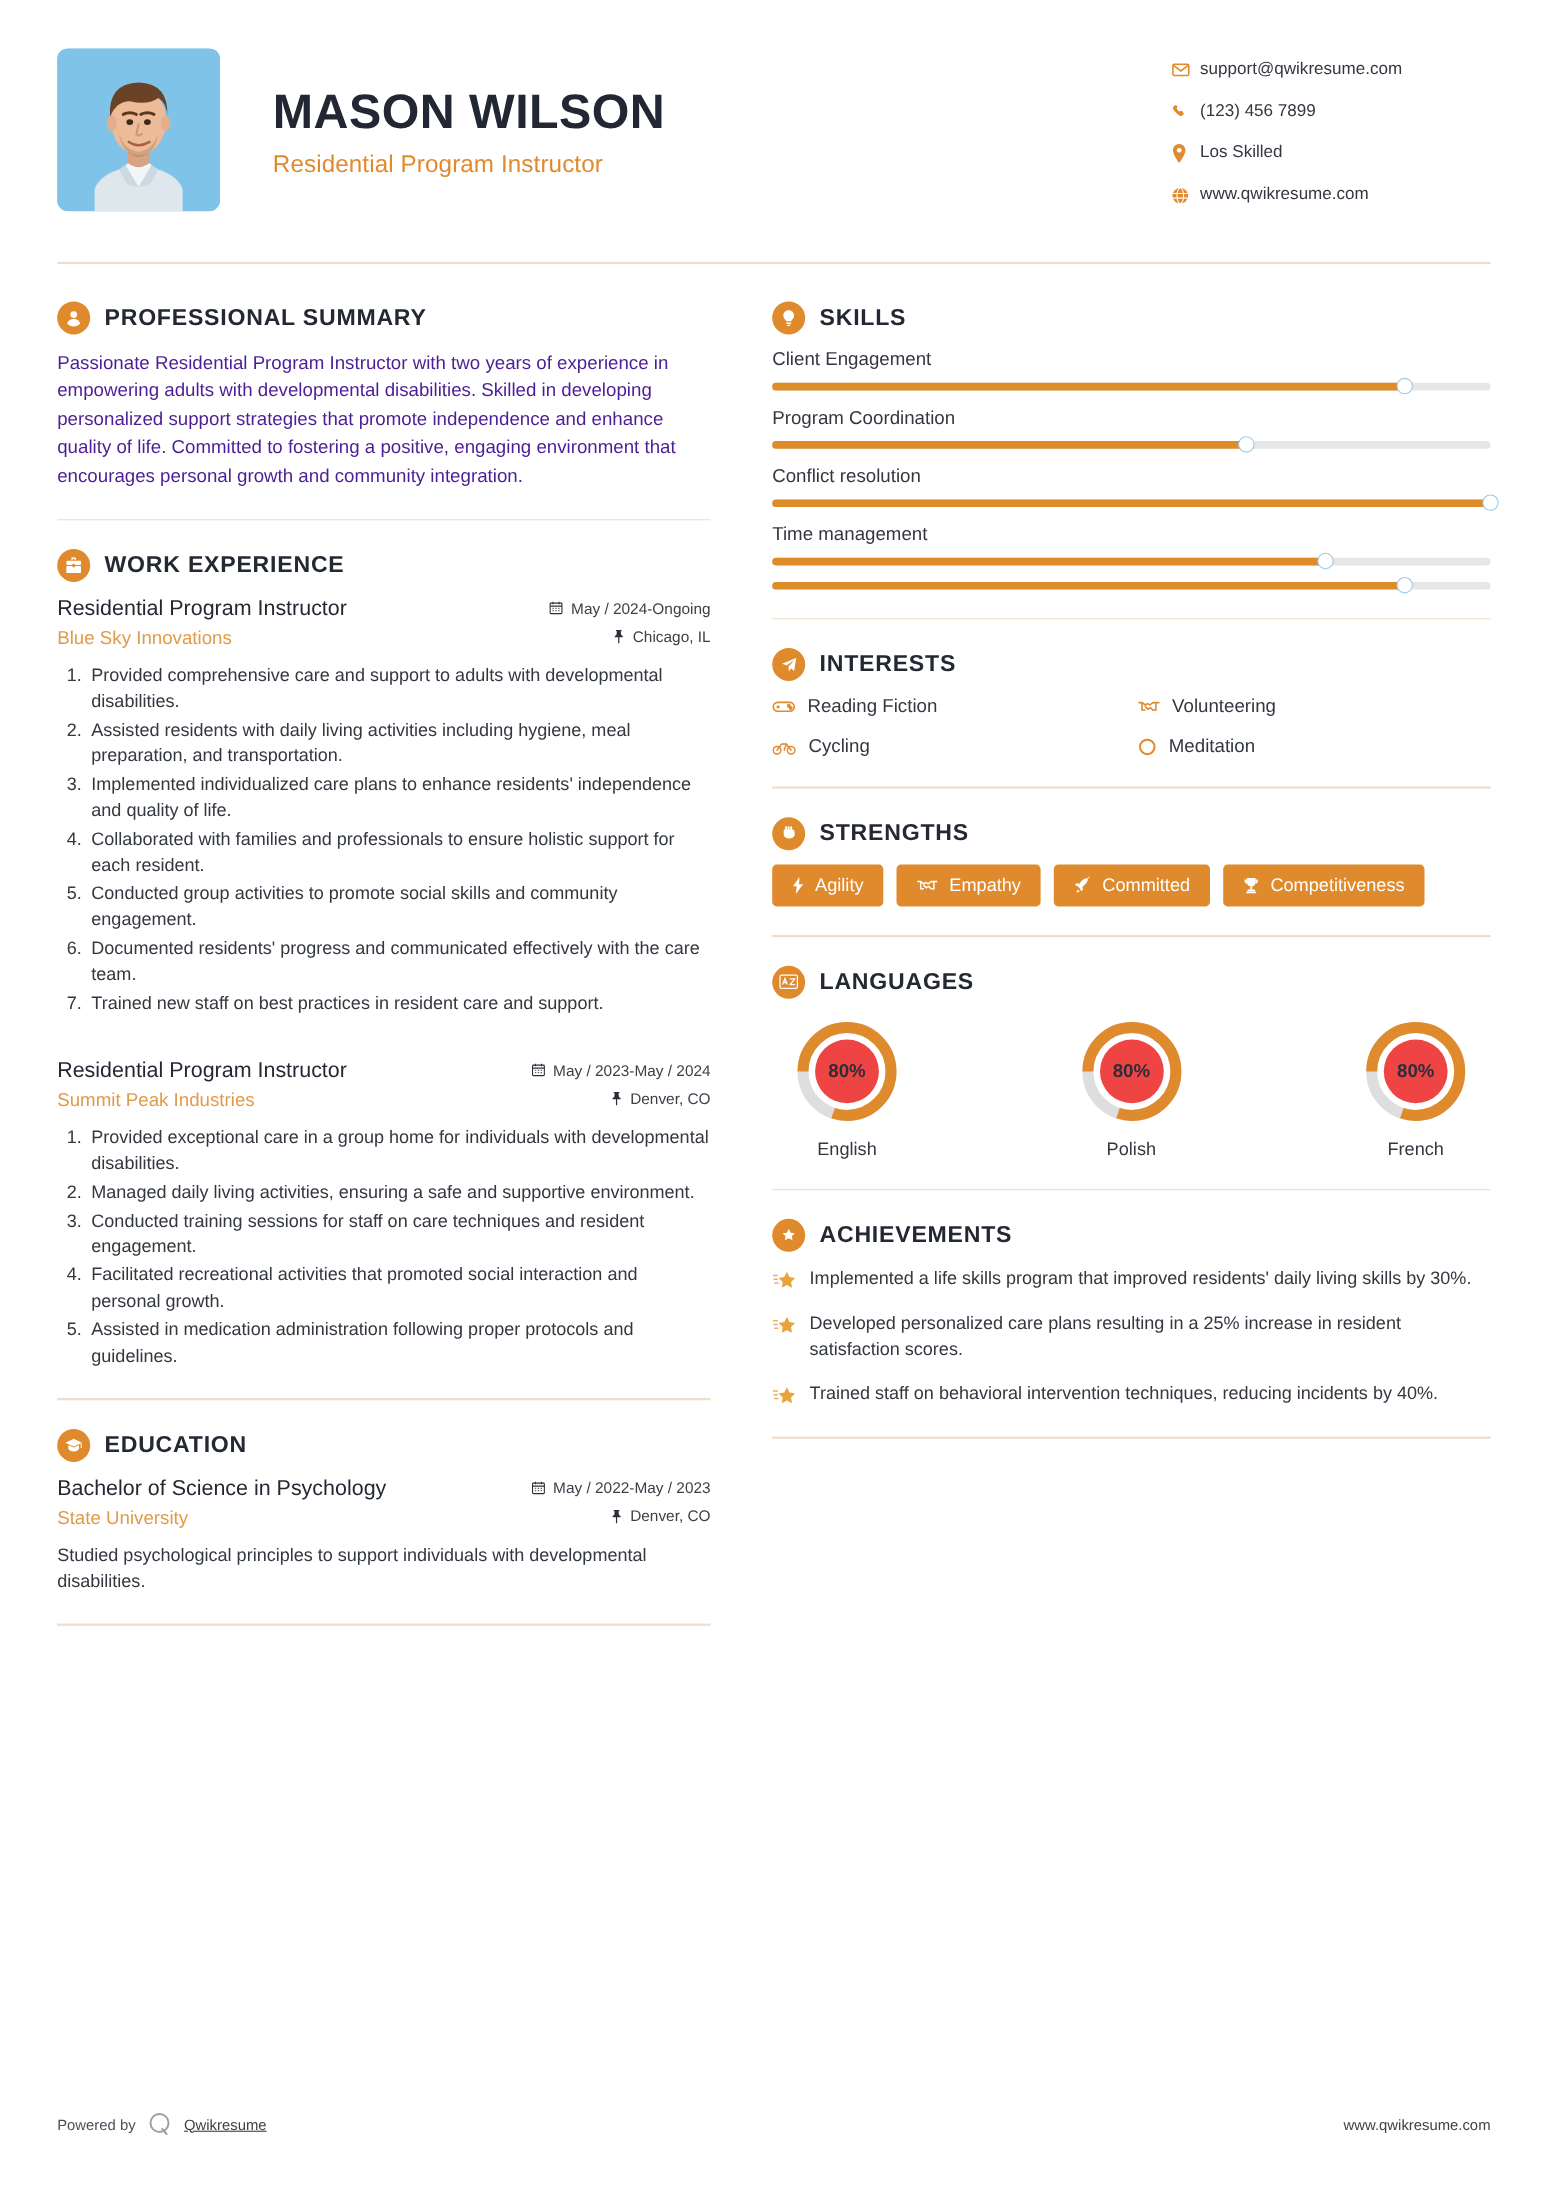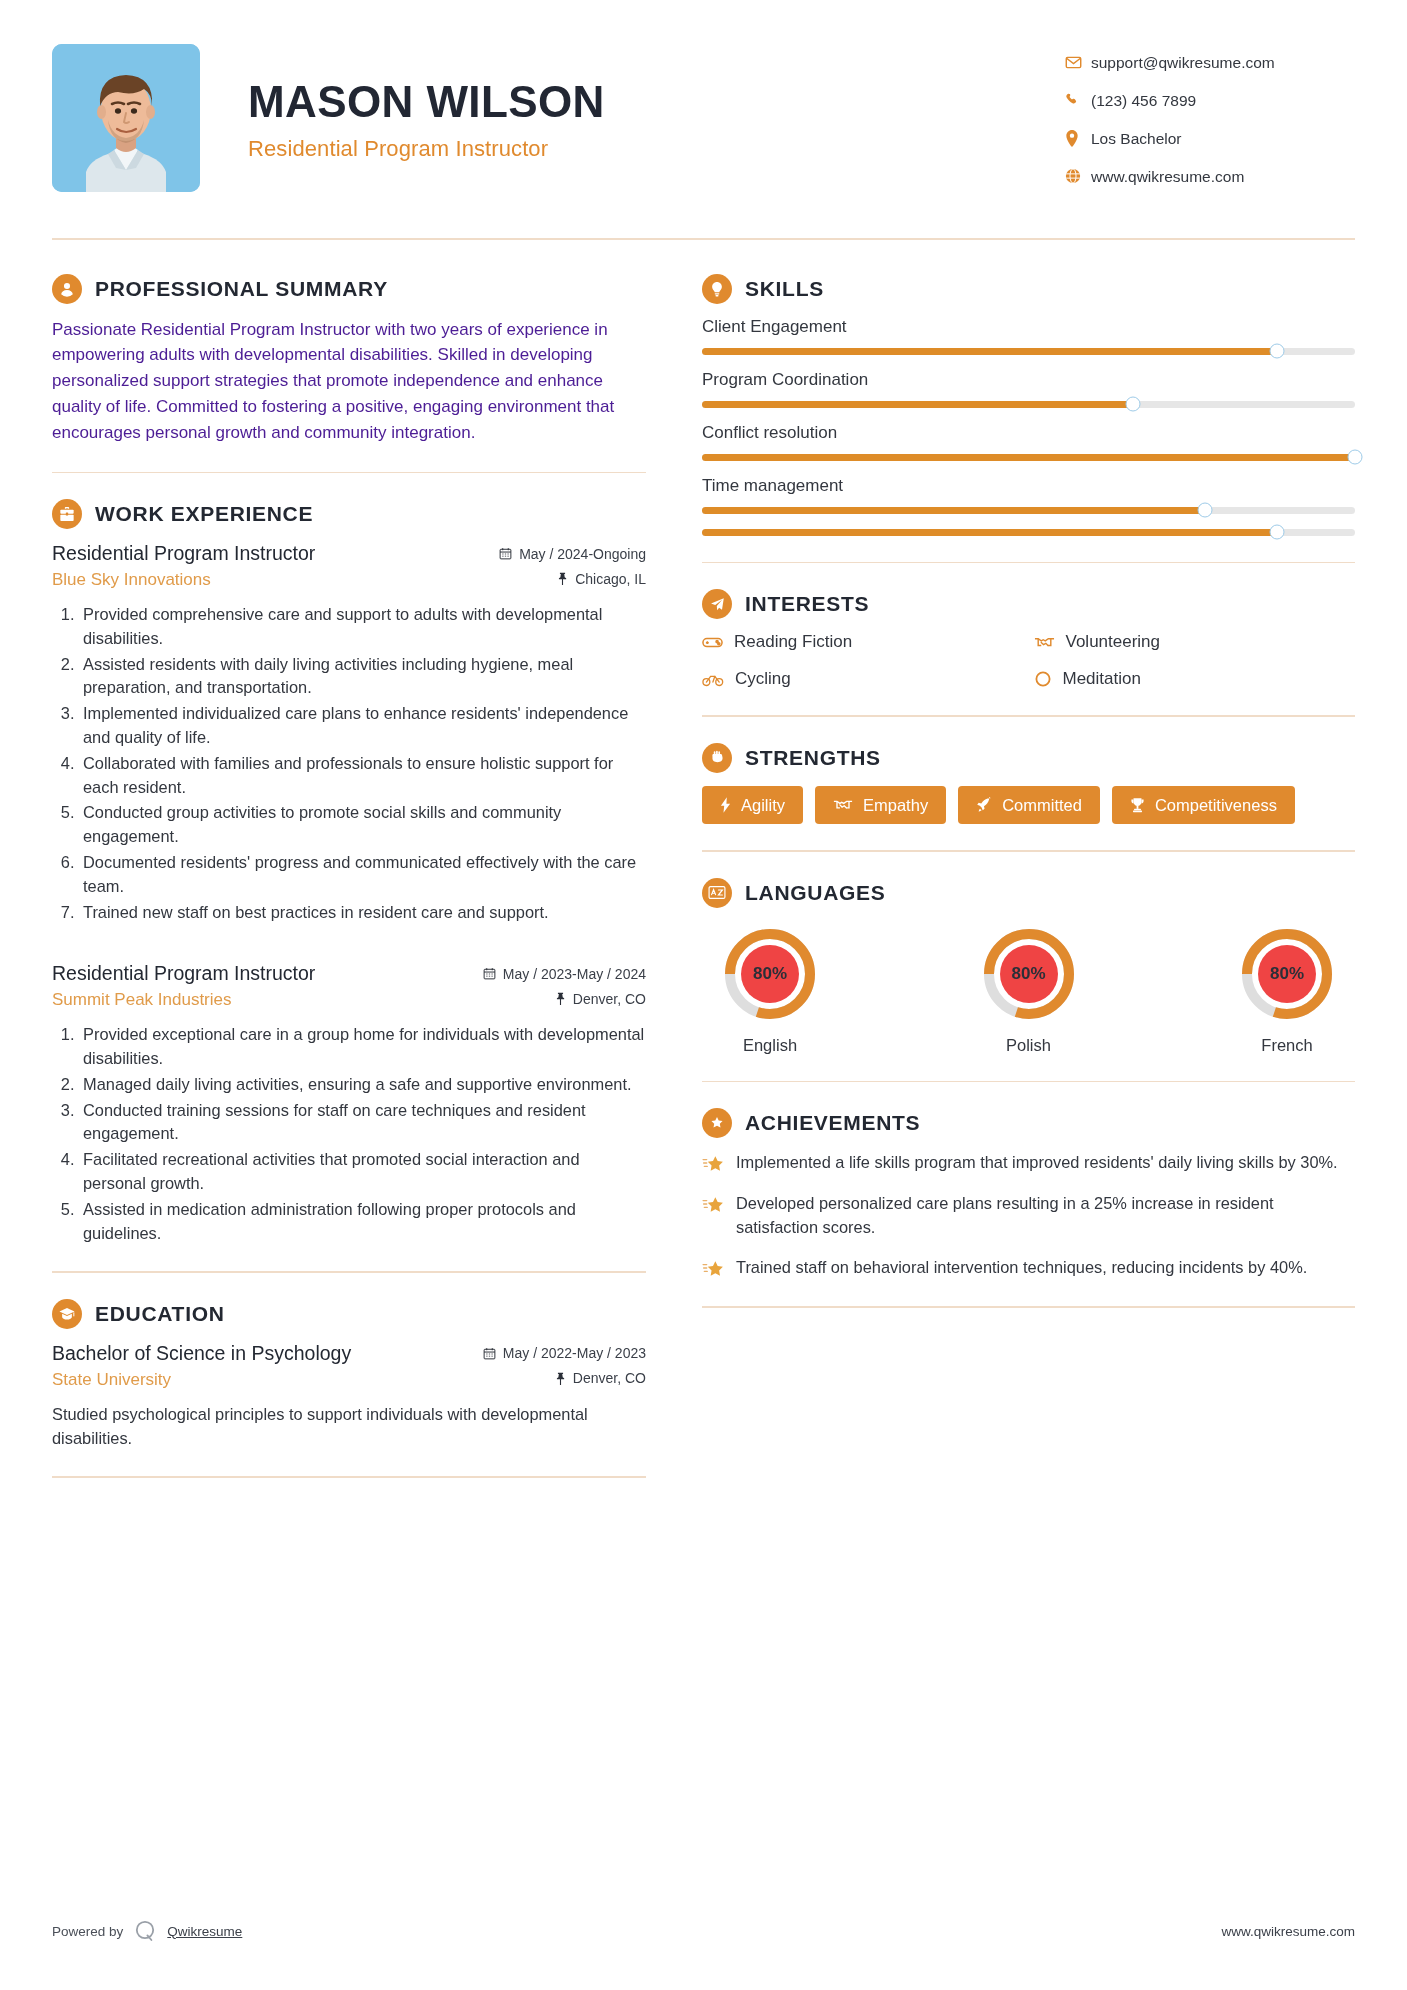--- a/index.html
+++ b/index.html
@@ -57,21 +57,21 @@
     letter-spacing: 0.1px;
   }
 
   .contact-block {
     flex: 0 0 auto;
     width: 290px;
     padding-top: 10px;
   }
   .contact-row {
     display: flex;
-    align-items: flex-start;
+    align-items: flex-end;
     margin-bottom: 20px;
     font-size: 15.5px;
     color: #33373f;
   }
   .contact-row:last-child { margin-bottom: 0; }
   .contact-ico {
     width: 26px;
     flex: 0 0 26px;
     display: flex;
     align-items: center;
@@ -376,21 +376,21 @@
         <span>(123) 456 7899</span>
       </div>
 
       <div class="contact-row">
         <span class="contact-ico">
           <svg width="14" height="17" viewBox="0 0 14 18" fill="#e08a2e">
             <path d="M7 0C3.7 0 1 2.7 1 6c0 4.3 5.3 11.3 5.5 11.6.3.3.7.3 1 0C7.7 17.3 13 10.3 13 6c0-3.3-2.7-6-6-6z"></path>
             <circle cx="7" cy="6" r="2.3" fill="#ffffff"></circle>
           </svg>
         </span>
-        <span>Los Bachelor</span>
+        <span>Los Skilled</span>
       </div>
 
       <div class="contact-row">
         <span class="contact-ico">
           <svg width="16" height="16" viewBox="0 0 18 18" fill="#e08a2e">
             <circle cx="9" cy="9" r="8"></circle>
             <ellipse cx="9" cy="9" rx="3.4" ry="8" fill="none" stroke="#ffffff" stroke-width="1.1"></ellipse>
             <path d="M1.4 6.6h15.2M1.4 11.4h15.2" stroke="#ffffff" stroke-width="1.1"></path>
           </svg>
         </span>

